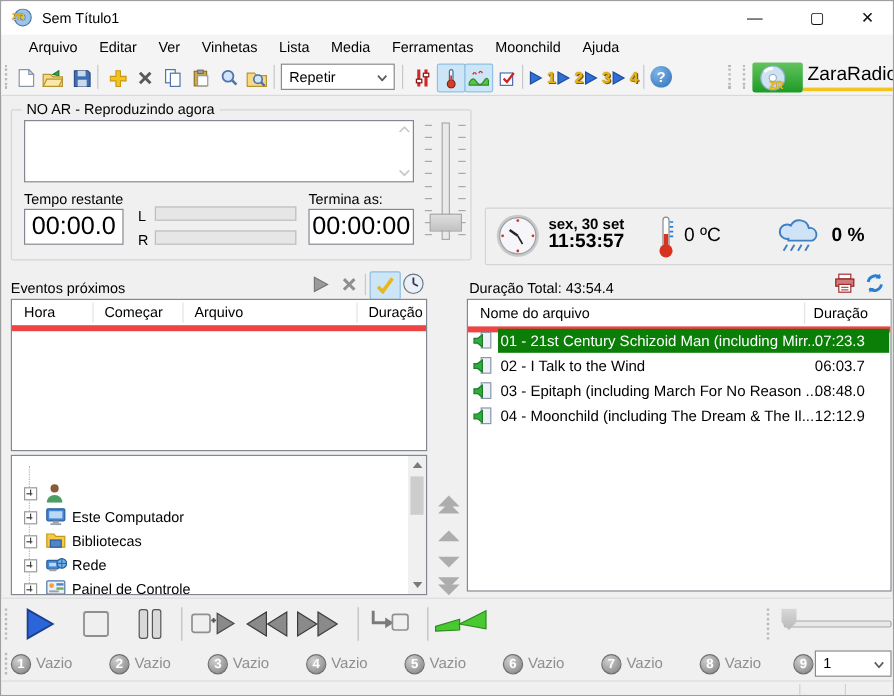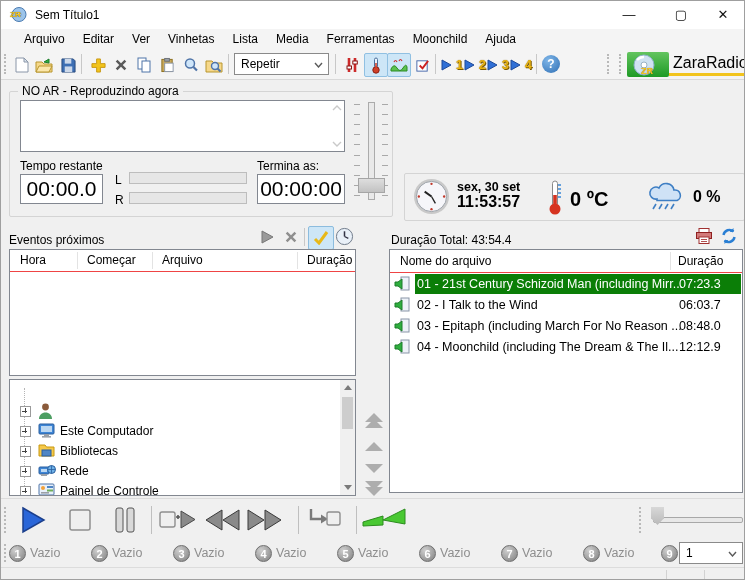--- a/index.html
+++ b/index.html
@@ -35,21 +35,21 @@
   
   .gb{position:absolute;border:1px solid #d4d4d4;border-radius:2px;}
   .gb>.lbl{position:absolute;top:-8px;left:8px;background:#f0f0f0;padding:0 4px;font-size:12px;}
   .sunken{position:absolute;background:#fff;border:1px solid #828790;box-sizing:border-box;}
   .chevcol{position:absolute;right:2px;display:flex;flex-direction:column;justify-content:space-between;align-items:center;}
   .bigtime{font-size:21px;letter-spacing:0;text-align:center;line-height:28px;white-space:nowrap;}
   .meter{position:absolute;height:12px;background:#e6e6e6;border:1px solid #bdbdbd;box-sizing:border-box;}
   .ticks{position:absolute;display:flex;flex-direction:column;justify-content:space-between;}
   .ticks i{width:6px;height:1px;background:#a9a9a9;}
   
-  .thead{position:absolute;left:0;top:0;right:0;height:21px;background:#fff;border-bottom:1px solid #ef4444;}
+  .thead{position:absolute;left:0;top:0;right:0;height:21px;background:#fff;border-bottom:5px solid #ef4444;}
   .thead .hc{position:absolute;top:3px;font-size:12px;}
   .vline{position:absolute;top:2px;width:0;height:17px;border-left:1px solid #e3e3e3;}
   .plrow{position:absolute;left:1px;right:1px;height:20px;line-height:20px;font-size:12.5px;white-space:nowrap;}
   .plrow .nm{position:absolute;left:24px;right:0;top:0;bottom:0;padding-left:2px;}
   .plrow .dur{position:absolute;left:288px;top:0;}
   .plrow.sel .nm{background:#0b7e07;color:#fff;}
   .plrow .ric{position:absolute;left:3px;top:2px;}
   
   .trow{position:absolute;left:0;height:20px;line-height:20px;font-size:12px;white-space:nowrap;}
   .texp{position:absolute;left:10px;top:5px;width:9px;height:9px;background:#fff;border:1px solid #9a9a9a;}
@@ -322,21 +322,21 @@
     <span class="abs" style="left:52px;top:19px;font-weight:bold;font-size:16px">11:53:57</span>
     <svg class="abs" style="left:143px;top:5px" width="14" height="36" viewBox="0 0 14 36">
       <rect x="4.5" y="2" width="5" height="26" rx="2.5" fill="#fff" stroke="#8a8a8a"></rect>
       <line x1="10" y1="6" x2="13" y2="6" stroke="#2a7fd4" stroke-width="1.4"></line>
         <line x1="10" y1="10" x2="13" y2="10" stroke="#2a7fd4" stroke-width="1.4"></line>
         <line x1="10" y1="14" x2="13" y2="14" stroke="#2a7fd4" stroke-width="1.4"></line>
         <line x1="10" y1="18" x2="13" y2="18" stroke="#2a7fd4" stroke-width="1.4"></line>
       <circle cx="7" cy="30" r="5.5" fill="#d63320"></circle>
         <rect x="5.2" y="16" width="3.6" height="14" fill="#d63320"></rect>
     </svg>
-    <span class="abs" style="left:165px;top:14px;font-weight:bold;font-size:20px">0 ºC</span>
+    <span class="abs" style="left:165px;top:14px;font-weight:normal;font-size:16px">0 ºC</span>
     <svg class="abs" style="left:243px;top:8px" width="40" height="30" viewBox="0 0 40 30">
       <path d="M9 17a6 6 0 1 1 2-11 8 8 0 0 1 15 2 5.5 5.5 0 0 1 3 10.5H9z" fill="#cfe2f6" stroke="#3f7fc4" stroke-width="1.6"></path>
       <line x1="8" y1="22" x2="5" y2="27" stroke="#3f7fc4" stroke-width="1.6"></line>
         <line x1="14" y1="22" x2="11" y2="27" stroke="#3f7fc4" stroke-width="1.6"></line>
         <line x1="20" y1="22" x2="17" y2="27" stroke="#3f7fc4" stroke-width="1.6"></line>
         <line x1="26" y1="22" x2="23" y2="27" stroke="#3f7fc4" stroke-width="1.6"></line>
     </svg>
     <span class="abs" style="left:288px;top:14px;font-weight:bold;font-size:16px">0 %</span>
   </div>
 

